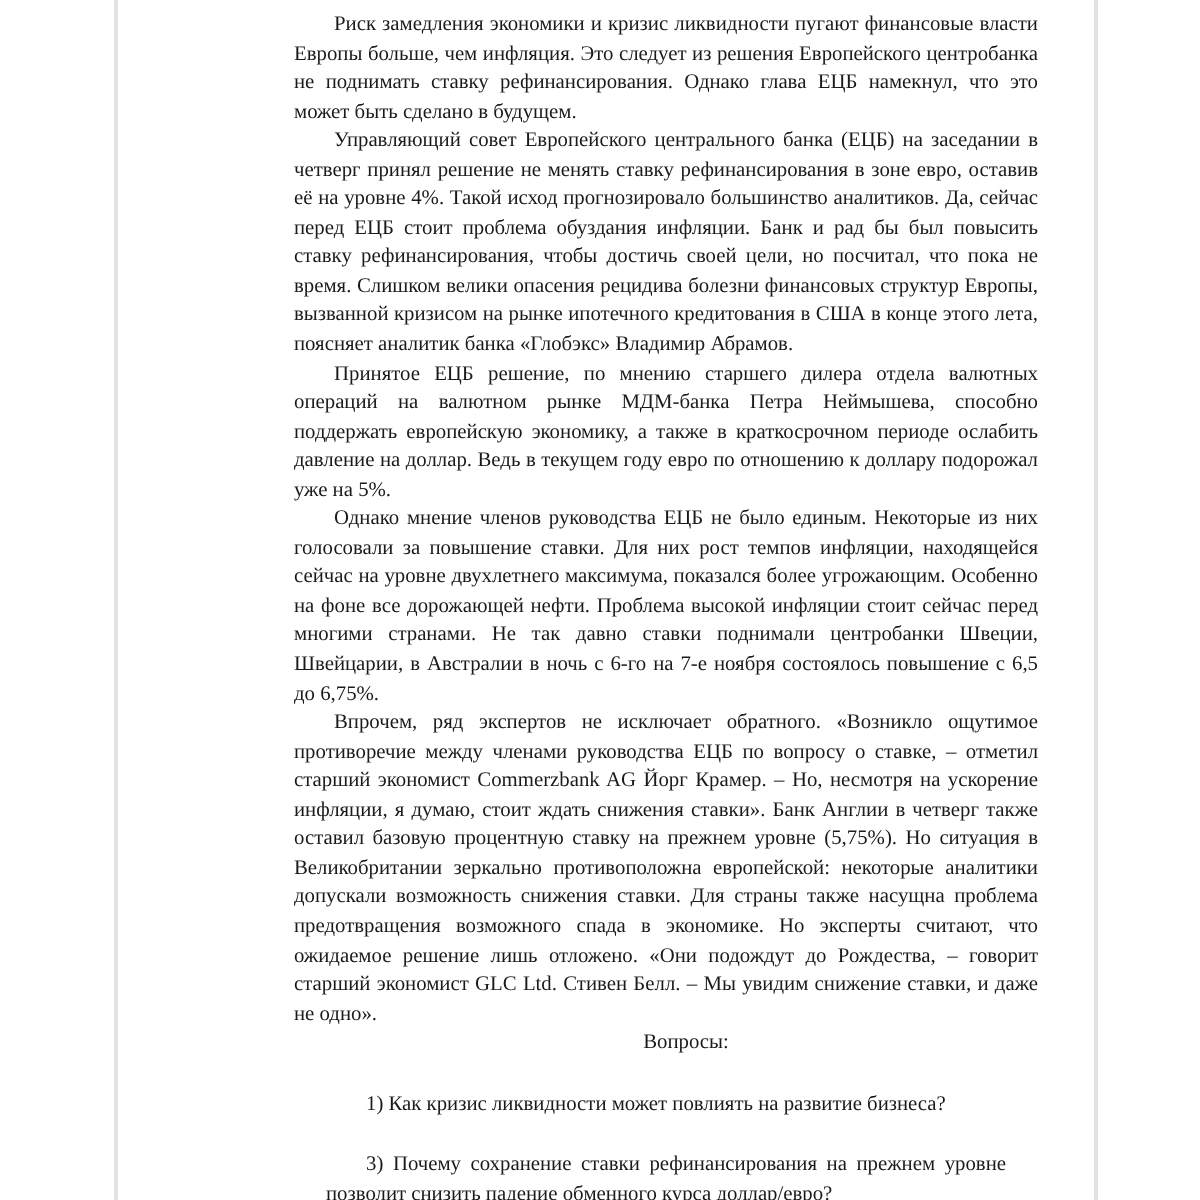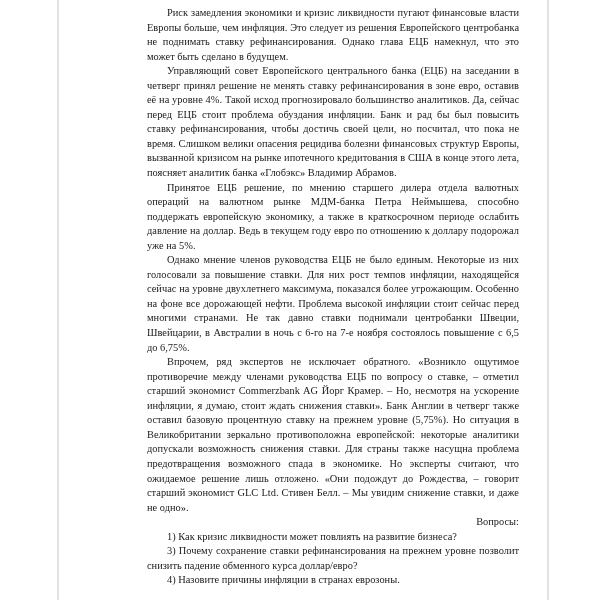--- a/index.html
+++ b/index.html
@@ -44,28 +44,28 @@
     line-height: 14.55px;
     -webkit-font-smoothing: none;
   }
 
   .para {
     margin: 0;
     text-indent: 20px;
     text-align: justify;
   }
   .question {
-    margin: 0;
+    margin: 16px;
     text-indent: 20px;
     text-align: justify;
   }
   .questions-heading {
     margin: 0;
     text-indent: 20px;
-    text-align: right;
+    text-align: center;
     font-family: Liberation Serif, serif;
   }
 </style>
 </head>
 <body>
 
 <div id="page">
 
   <div class="margin-rule left" style="background: rgb(226, 226, 228);"></div>
   <div class="margin-rule right" style="background: rgb(226, 226, 228);"></div>

